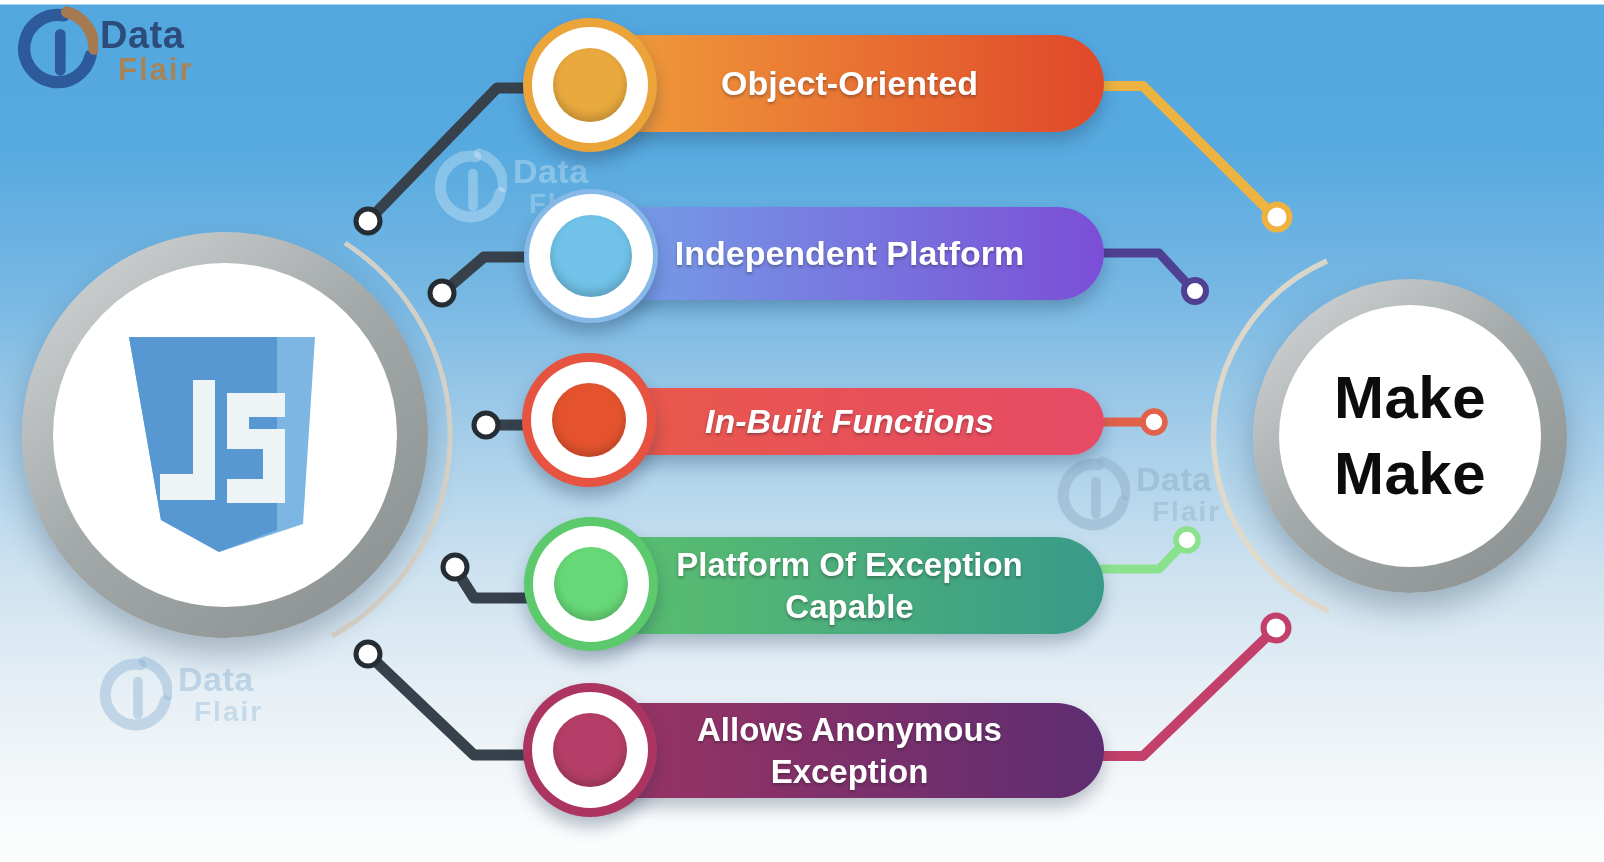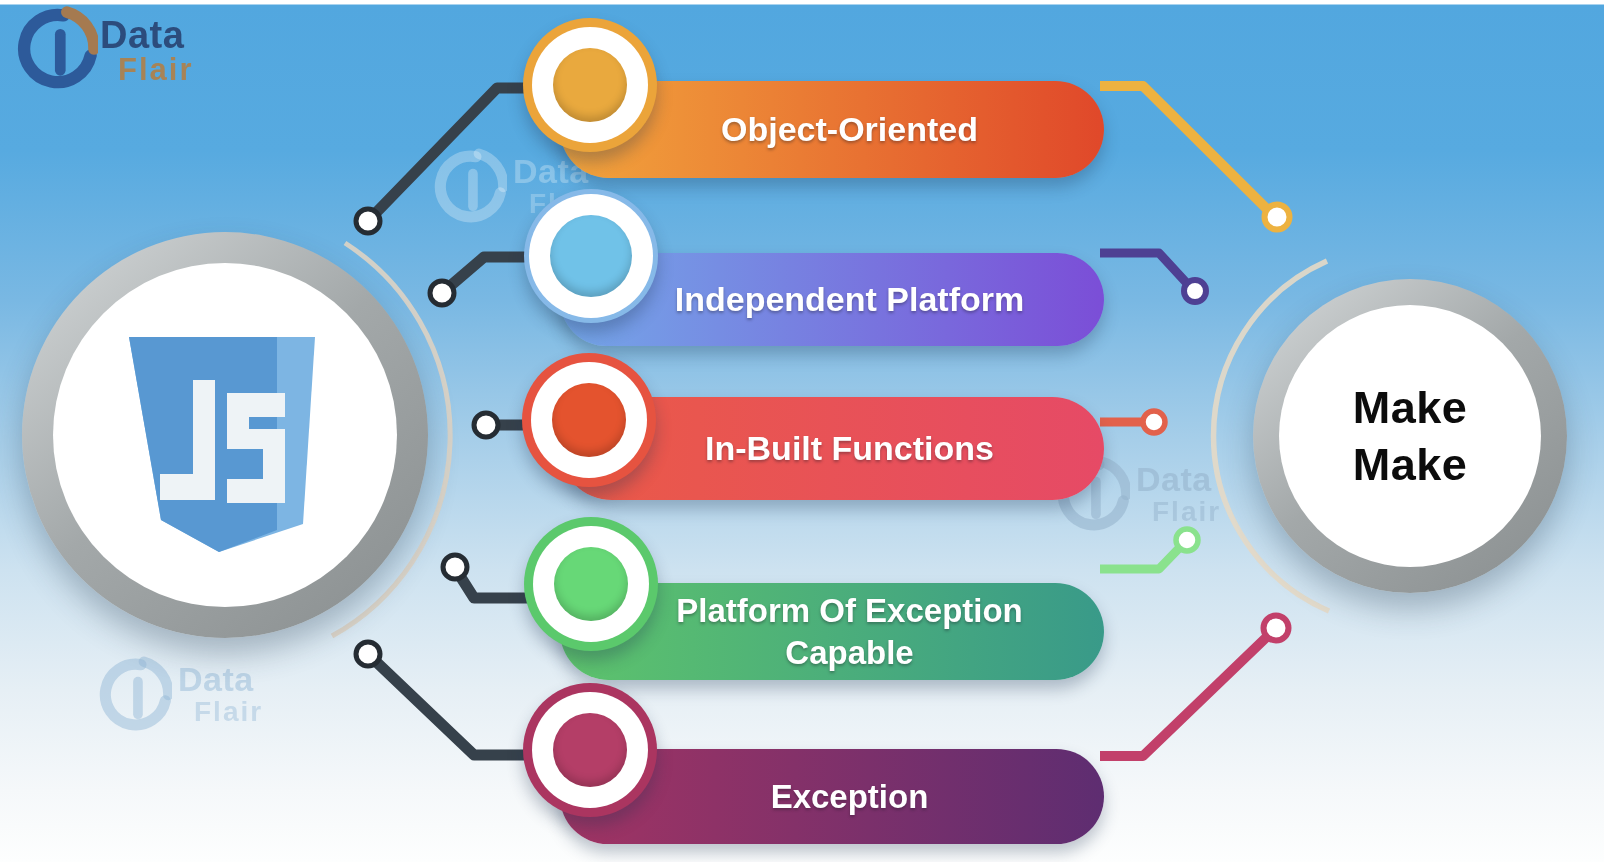--- a/index.html
+++ b/index.html
@@ -21,30 +21,29 @@
   .wm-top{left:433px;top:148px;color:rgba(255,255,255,.28);}
   .wm-right{left:1056px;top:456px;color:rgba(150,180,205,.60);}
   .wm-bottom{left:98px;top:656px;color:rgba(150,185,215,.50);}
   
   .wires{position:absolute;left:0;top:0;z-index:2;}
   
   .pill{
     position:absolute;left:560px;width:544px;border-radius:60px;z-index:3;
     display:flex;align-items:center;justify-content:center;padding-left:35px;box-sizing:border-box;
     box-shadow:0 9px 16px rgba(30,50,80,.28);
-    margin-top:46px;
   }
   .pill-label{display:flex;flex-direction:column;align-items:center;color:#fff;font-weight:bold;
     text-shadow:0 2px 3px rgba(25,25,35,.35);text-align:center;}
   .p-single .pill-label span{font-size:34px;line-height:1.1;}
   .p-double .pill-label span{font-size:33px;line-height:1.26;}
   .pill-label .l2:empty{display:none;}
   .p1{top:35px;height:97px;}
   .p2{top:207px;height:93px;}
-  .p3{top:351px;height:103px;}
+  .p3{top:388px;height:67px;font-style:italic;}
   .p4{top:537px;height:97px;}
   .p5{top:703px;height:95px;}
   
   .node{position:absolute;width:134px;height:134px;border-radius:50%;z-index:4;
     box-shadow:0 10px 16px rgba(30,50,80,.30);}
   .node-white{position:absolute;inset:9px;background:#fff;border-radius:50%;}
   .node.thin .node-white{inset:5px;}
   .node-core{position:absolute;inset:21px;border-radius:50%;box-shadow:inset 0 -5px 9px rgba(0,0,0,.18);}
   .n1{left:523px;top:18px;}
   .n2{left:524px;top:189px;}
@@ -53,21 +52,21 @@
   .n5{left:523px;top:683px;}
   
   .big{position:absolute;border-radius:50%;background:linear-gradient(140deg,#cdd1d2 8%,#a3a8a9 48%,#8b9091 95%);
     box-shadow:0 16px 30px rgba(40,60,80,.30);z-index:3;}
   .big-inner{position:absolute;border-radius:50%;background:#fff;}
   .big-left{left:22px;top:232px;width:406px;height:406px;}
   .big-left .big-inner{inset:31px;}
   .big-right{left:1253px;top:279px;width:314px;height:314px;}
   .big-right .big-inner{inset:26px;}
   .make-text{position:absolute;inset:0;display:flex;flex-direction:column;align-items:center;justify-content:center;
-    font-weight:bold;font-size:45px;line-height:1.27;color:#0c0c0c;text-align:right;letter-spacing:.5px;}
+    font-weight:bold;font-size:60px;line-height:1.27;color:#0c0c0c;text-align:right;letter-spacing:.5px;}
   .js-shield{position:absolute;left:127px;top:334px;width:190px;height:220px;z-index:5;}
 </style>
 </head>
 <body>
 
 <svg width="0" height="0" style="position:absolute" aria-hidden="true">
   <symbol id="swirl" viewBox="0 0 100 100">
     <path d="M58,9 A41,41 0 1 0 91,58" fill="none" stroke="currentColor" stroke-width="15" stroke-linecap="round"></path>
     <path d="M54,32 L54,76" fill="none" stroke="currentColor" stroke-width="13" stroke-linecap="round"></path>
     <path d="M62,5 A45,45 0 0 1 95,50" fill="none" stroke="currentColor" stroke-width="14" stroke-linecap="round"></path>
@@ -154,20 +153,21 @@
     </div>
   </div>
   <div class="pill p4 p-double" style="background: linear-gradient(90deg, rgb(94, 195, 108), rgb(57, 154, 137));">
     <div class="pill-label">
       <span class="l1">Platform Of Exception</span>
       <span class="l2">Capable</span>
     </div>
   </div>
   <div class="pill p5 p-double" style="background: linear-gradient(90deg, rgb(161, 52, 99), rgb(94, 45, 113));">
     <div class="pill-label">
+      <span class="l1">Allows Anonymous</span>
       <span class="l2">Exception</span>
     </div>
   </div>
 
   <div class="node n1" style="background: rgb(235, 164, 58);">
     <div class="node-white">
         <div class="node-core" style="background: rgb(233, 169, 62);"></div>
       </div>
   </div>
   <div class="node n2 thin" style="background: rgb(134, 185, 232);">

